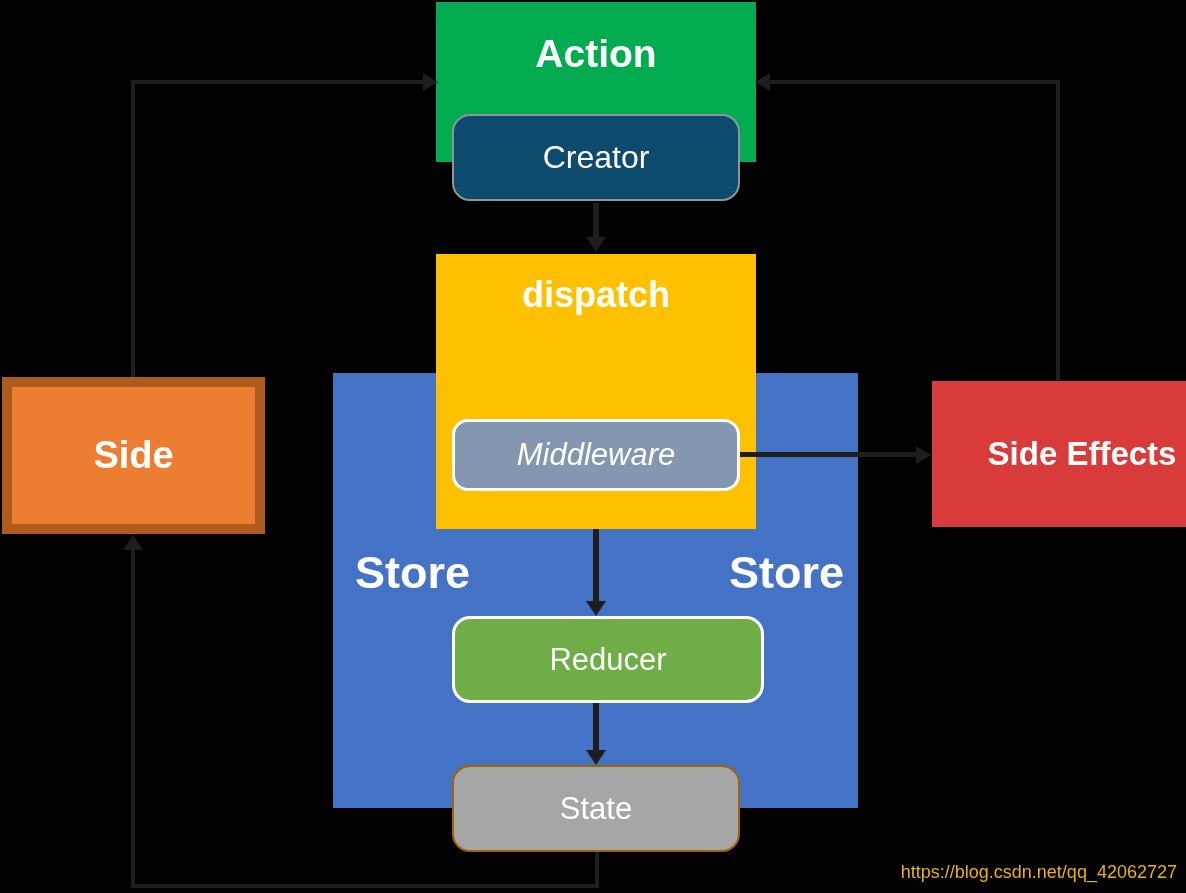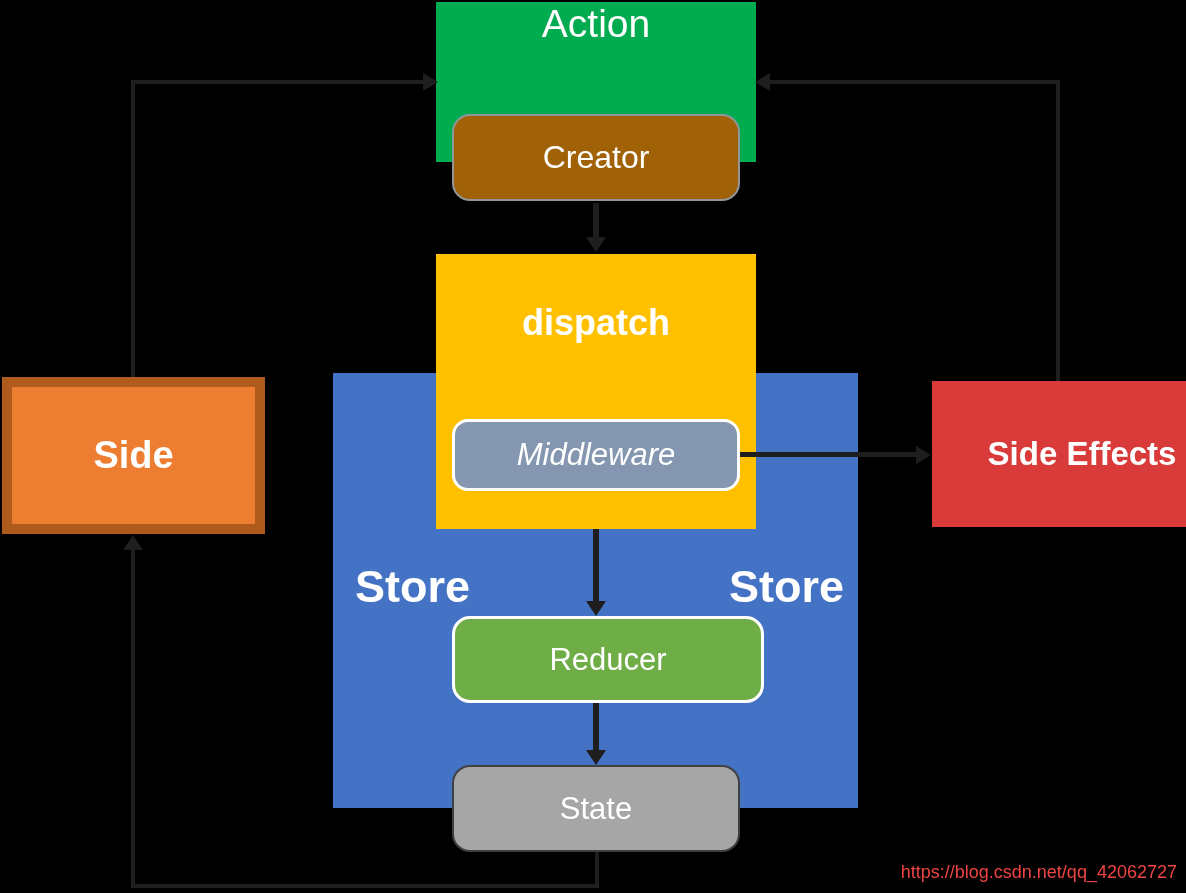--- a/index.html
+++ b/index.html
@@ -9,52 +9,52 @@
     background:#000000;
     font-family:"Liberation Sans", sans-serif;
     overflow:hidden;
   }
   .box{position:absolute;box-sizing:border-box;color:#fff;}
   .label{color:#fff;white-space:nowrap;}
 
   
   #action-box{left:436px;top:2px;width:320px;height:160px;background:#00AC4F;z-index:2;
     display:flex;justify-content:center;align-items:flex-start;}
-  #action-box .label{font-size:39px;font-weight:400;}
+  #action-box .label{font-size:39px;font-weight:700;margin-top:30px;}
 
   #dispatch-box{left:436px;top:254px;width:320px;height:275px;background:#FFC000;z-index:2;
     display:flex;justify-content:center;align-items:flex-start;}
-  #dispatch-box .label{font-size:36px;font-weight:700;margin-top:48px;}
+  #dispatch-box .label{font-size:36px;font-weight:700;margin-top:20px;}
 
   #store-box{left:333px;top:373px;width:525px;height:435px;background:#4472C4;z-index:1;}
-  .store-label{position:absolute;font-size:45px;font-weight:700;color:#fff;top:188px;}
+  .store-label{position:absolute;font-size:45px;font-weight:700;color:#fff;top:174px;}
   #store-label-left{left:22px;}
   #store-label-right{right:14px;}
 
   #view-box{left:2px;top:377px;width:263px;height:157px;background:#ED7D31;
     border:10px solid #B05B1E;z-index:2;display:flex;justify-content:center;align-items:center;}
   #view-box .label{font-size:38px;font-weight:700;}
 
   #side-effects-box{left:932px;top:381px;width:254px;height:146px;background:#D93B3B;z-index:2;
     display:flex;justify-content:center;align-items:center;padding-left:46px;}
   #side-effects-box .label{font-size:33px;font-weight:700;}
 
   
   .pill{display:flex;justify-content:center;align-items:center;border-radius:18px;}
-  #creator-box{left:452px;top:114px;width:288px;height:87px;background:#a16207;
+  #creator-box{left:452px;top:114px;width:288px;height:87px;background:#0c4a6e;
     border:2px solid #919597;z-index:3;}
   #creator-box .label{font-size:32px;}
   #middleware-box{left:452px;top:419px;width:288px;height:72px;background:#8496B0;
     border:3px solid #FFFFFF;border-radius:16px;z-index:3;}
   #middleware-box .label{font-size:31px;font-style:italic;}
   #reducer-box{left:452px;top:616px;width:312px;height:87px;background:#6FAD47;
     border:3px solid #FFFFFF;z-index:3;}
   #reducer-box .label{font-size:31px;}
   #state-box{left:452px;top:765px;width:288px;height:87px;background:#A6A6A6;
-    border:2px solid #404040;z-index:3;}
+    border:2px solid #a16207;z-index:3;}
   #state-box .label{font-size:31px;}
 
   
   .line{position:absolute;background:#1E1E1E;z-index:10;}
   .arrowhead{position:absolute;width:0;height:0;z-index:10;}
   .ah-right{border-top:9px solid transparent;border-bottom:9px solid transparent;border-left:15px solid #1E1E1E;}
   .ah-left{border-top:9px solid transparent;border-bottom:9px solid transparent;border-right:15px solid #1E1E1E;}
   .ah-down{border-left:10px solid transparent;border-right:10px solid transparent;border-top:15px solid #1E1E1E;}
   .ah-up{border-left:10px solid transparent;border-right:10px solid transparent;border-bottom:15px solid #1E1E1E;}
 
@@ -77,21 +77,21 @@
   #edge-reducer-state-head{left:586px;top:750px;}
   
   #edge-mw-se{left:740px;top:452px;width:178px;height:5px;}
   #edge-mw-se-head{left:916px;top:446px;}
   
   #edge-state-view-v1{left:595px;top:852px;width:4px;height:36px;}
   #edge-state-view-h{left:131px;top:884px;width:468px;height:4px;}
   #edge-state-view-v2{left:131px;top:549px;width:4px;height:339px;}
   #edge-state-view-head{left:123px;top:535px;}
 
-  #watermark{position:absolute;right:9px;bottom:10px;color:#ef4444;font-size:18px;z-index:11;margin-left:12px;}
+  #watermark{position:absolute;right:9px;bottom:10px;color:#eab308;font-size:18px;z-index:11;margin-left:12px;}
 </style>
 </head>
 <body>
 
 <div id="canvas">
 
   <div class="box" id="store-box">
     <span class="store-label" id="store-label-left">Store</span>
     <span class="store-label" id="store-label-right">Store</span>
   </div>

